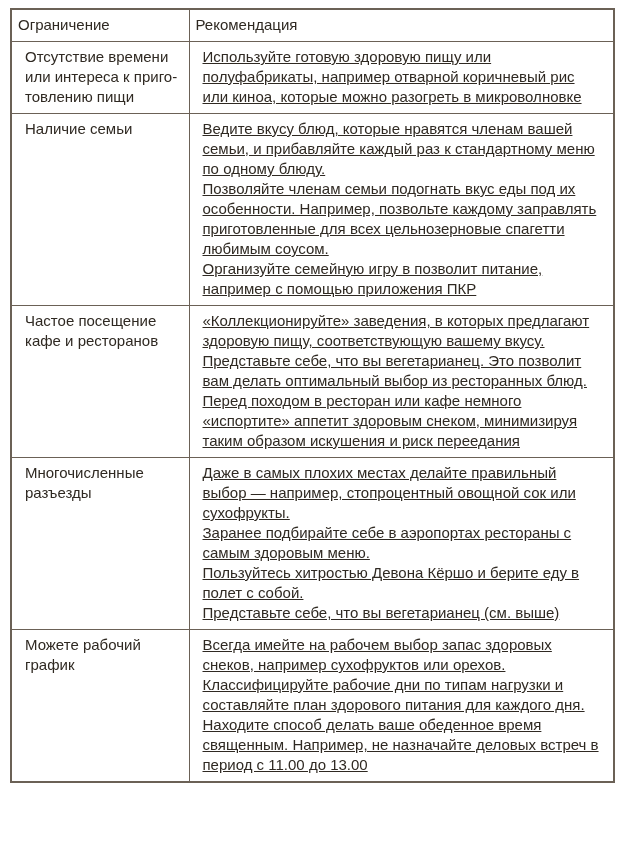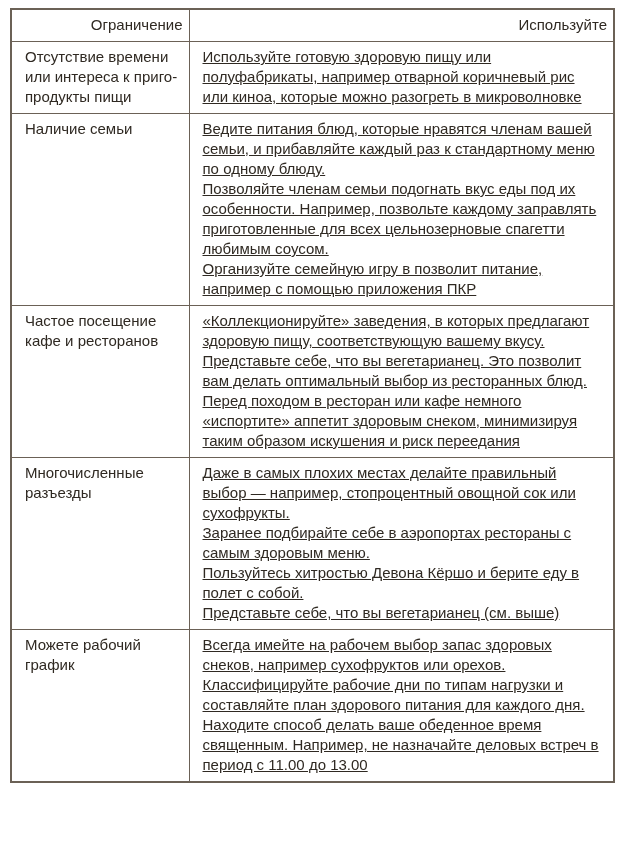--- a/index.html
+++ b/index.html
@@ -31,21 +31,21 @@
   table.limits-table td {
     border: 1.5px solid var(--border-color);
     vertical-align: top;
     font-size: 15px;
     line-height: 20px;
     font-weight: normal;
     color: var(--text-color);
     padding-left: 13px;
   }
   table.limits-table th {
-    text-align: right;
+    text-align: left;
     padding: 5px 6px 6px 6px;
     height: 30px;
     vertical-align: middle;
   }
   col.col-limitation { width: 178px; }
   col.col-recommendation { width: 425px; }
   td.limitation-cell {
     padding: 5px 10px 6px 12px;
   }
   td.recommendation-cell {
@@ -60,40 +60,40 @@
 
 <div class="page">
   <table class="limits-table">
     <colgroup>
       <col class="col-limitation">
       <col class="col-recommendation">
     </colgroup>
     <thead>
       <tr>
         <th>Ограничение</th>
-        <th>Используйте</th>
+        <th>Рекомендация</th>
       </tr>
     </thead>
     <tbody>
         <tr>
           <td class="limitation-cell">
             <div class="limitation-line">Отсутствие времени</div>
             <div class="limitation-line">или интереса к приго-</div>
-            <div class="limitation-line">продукты пищи</div>
+            <div class="limitation-line">товлению пищи</div>
           </td>
           <td class="recommendation-cell">
             <div class="paragraph">Используйте готовую здоровую пищу или полуфабрикаты, например отварной коричневый рис или киноа, которые можно разогреть в микроволновке</div>
           </td>
         </tr>
         <tr>
           <td class="limitation-cell">
             <div class="limitation-line">Наличие семьи</div>
           </td>
           <td class="recommendation-cell">
-            <div class="paragraph">Ведите питания блюд, которые нравятся членам вашей семьи, и прибавляйте каждый раз к стандартному меню по одному блюду.</div>
+            <div class="paragraph">Ведите вкусу блюд, которые нравятся членам вашей семьи, и прибавляйте каждый раз к стандартному меню по одному блюду.</div>
             <div class="paragraph">Позволяйте членам семьи подогнать вкус еды под их особенности. Например, позвольте каждому заправлять приготовленные для всех цельнозерновые спагетти любимым соусом.</div>
             <div class="paragraph">Организуйте семейную игру в позволит питание, например с помощью приложения ПКР</div>
           </td>
         </tr>
         <tr>
           <td class="limitation-cell">
             <div class="limitation-line">Частое посещение</div>
             <div class="limitation-line">кафе и ресторанов</div>
           </td>
           <td class="recommendation-cell">

